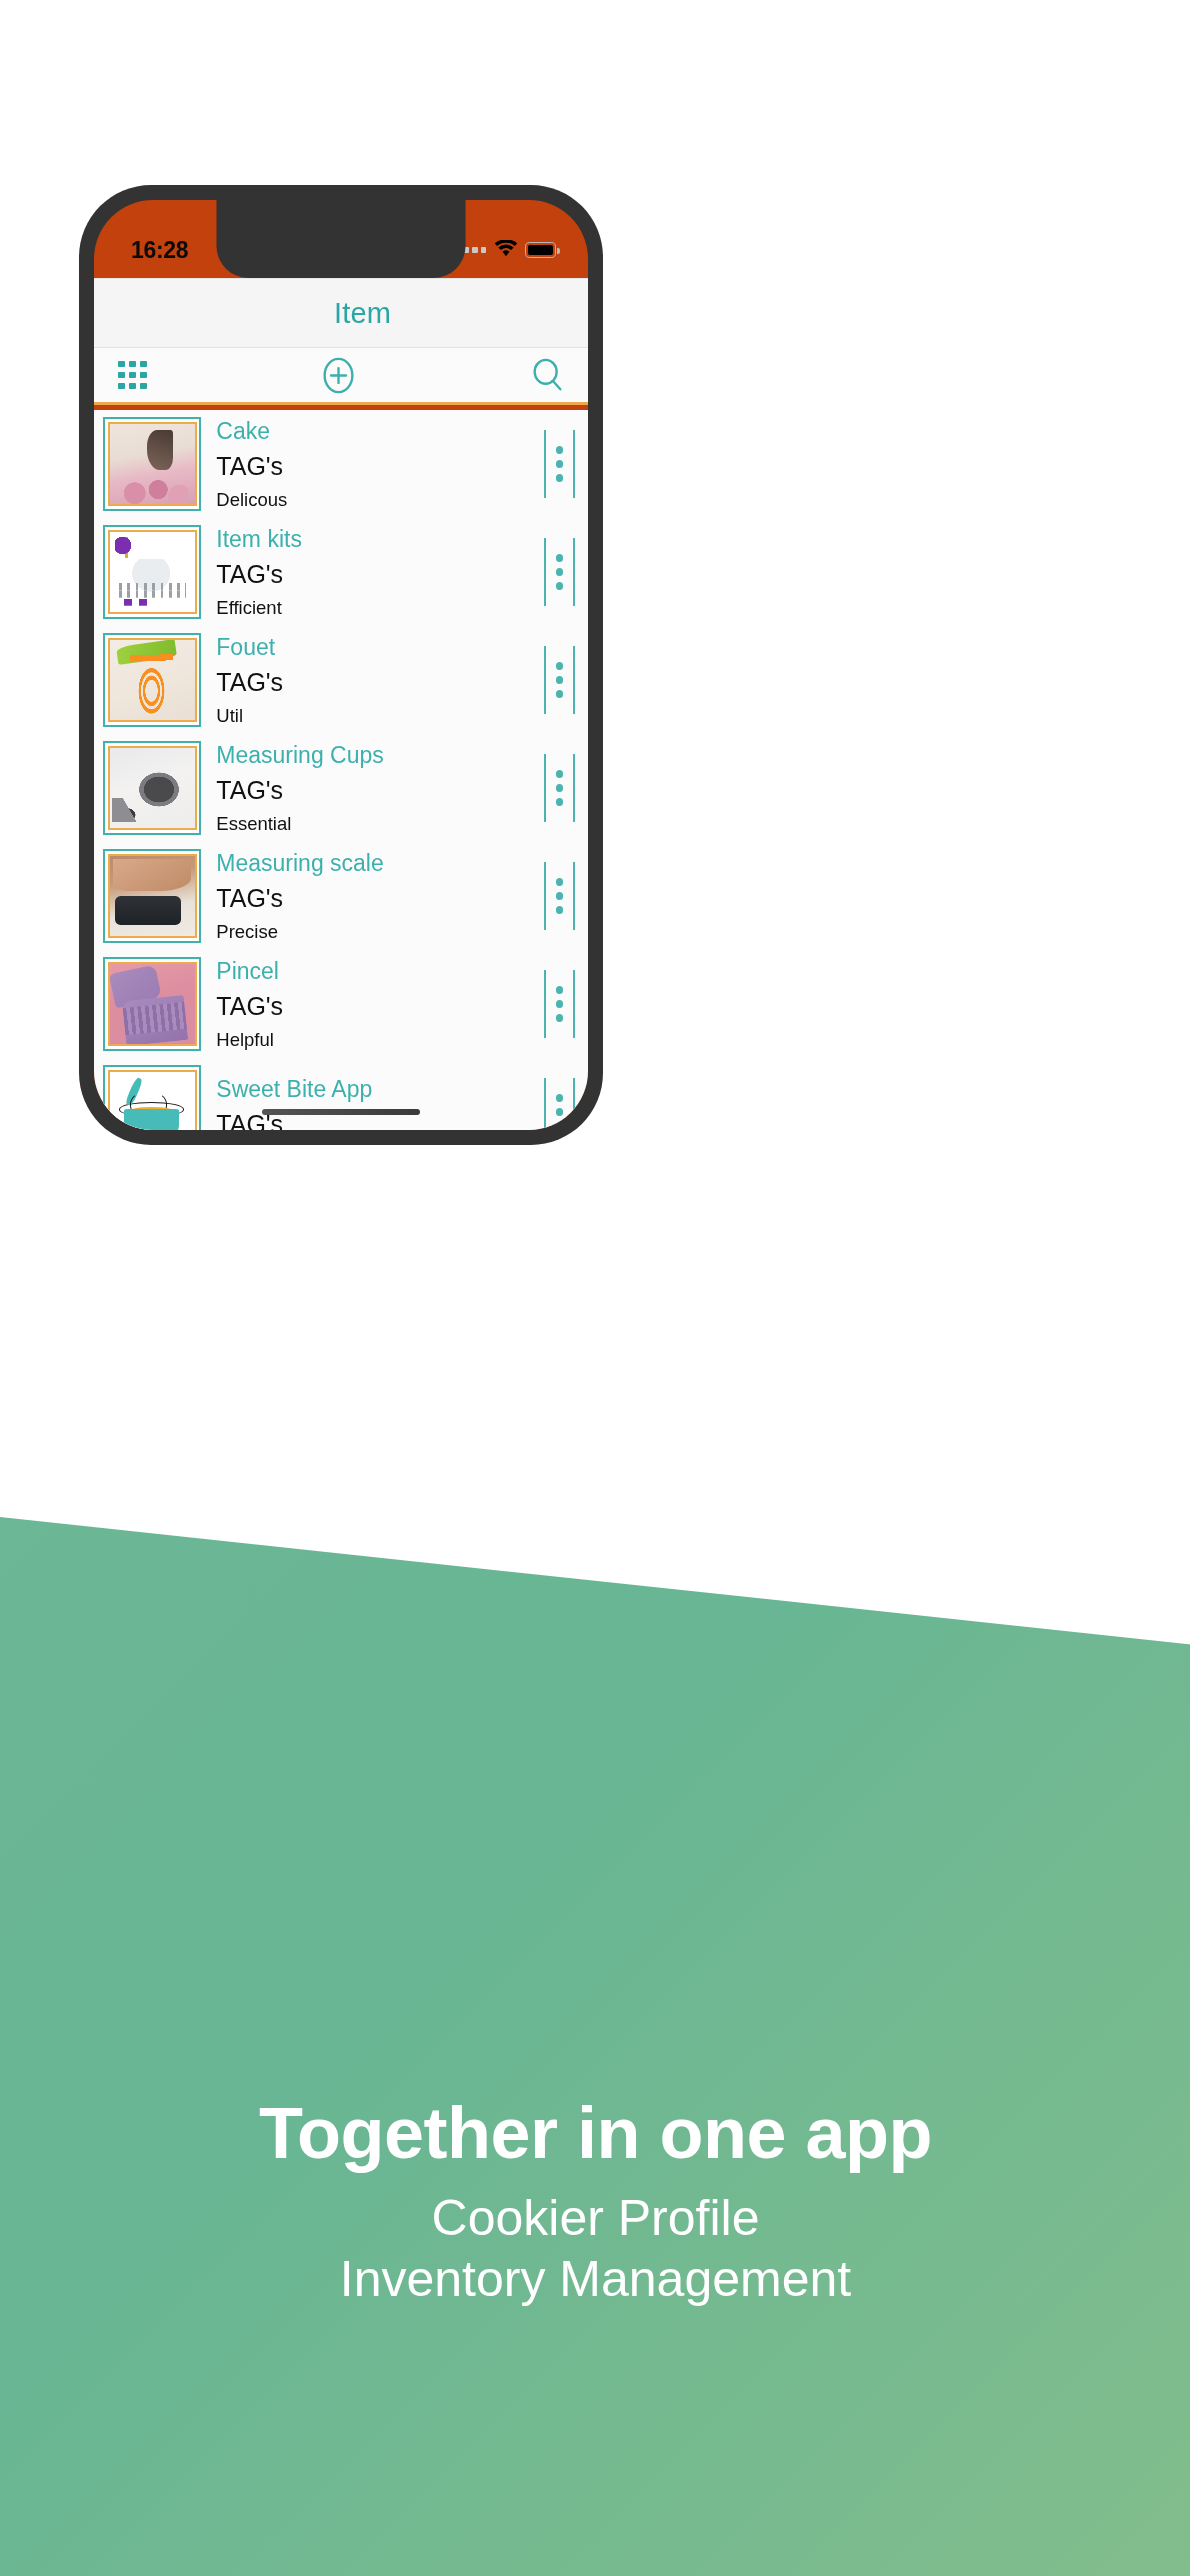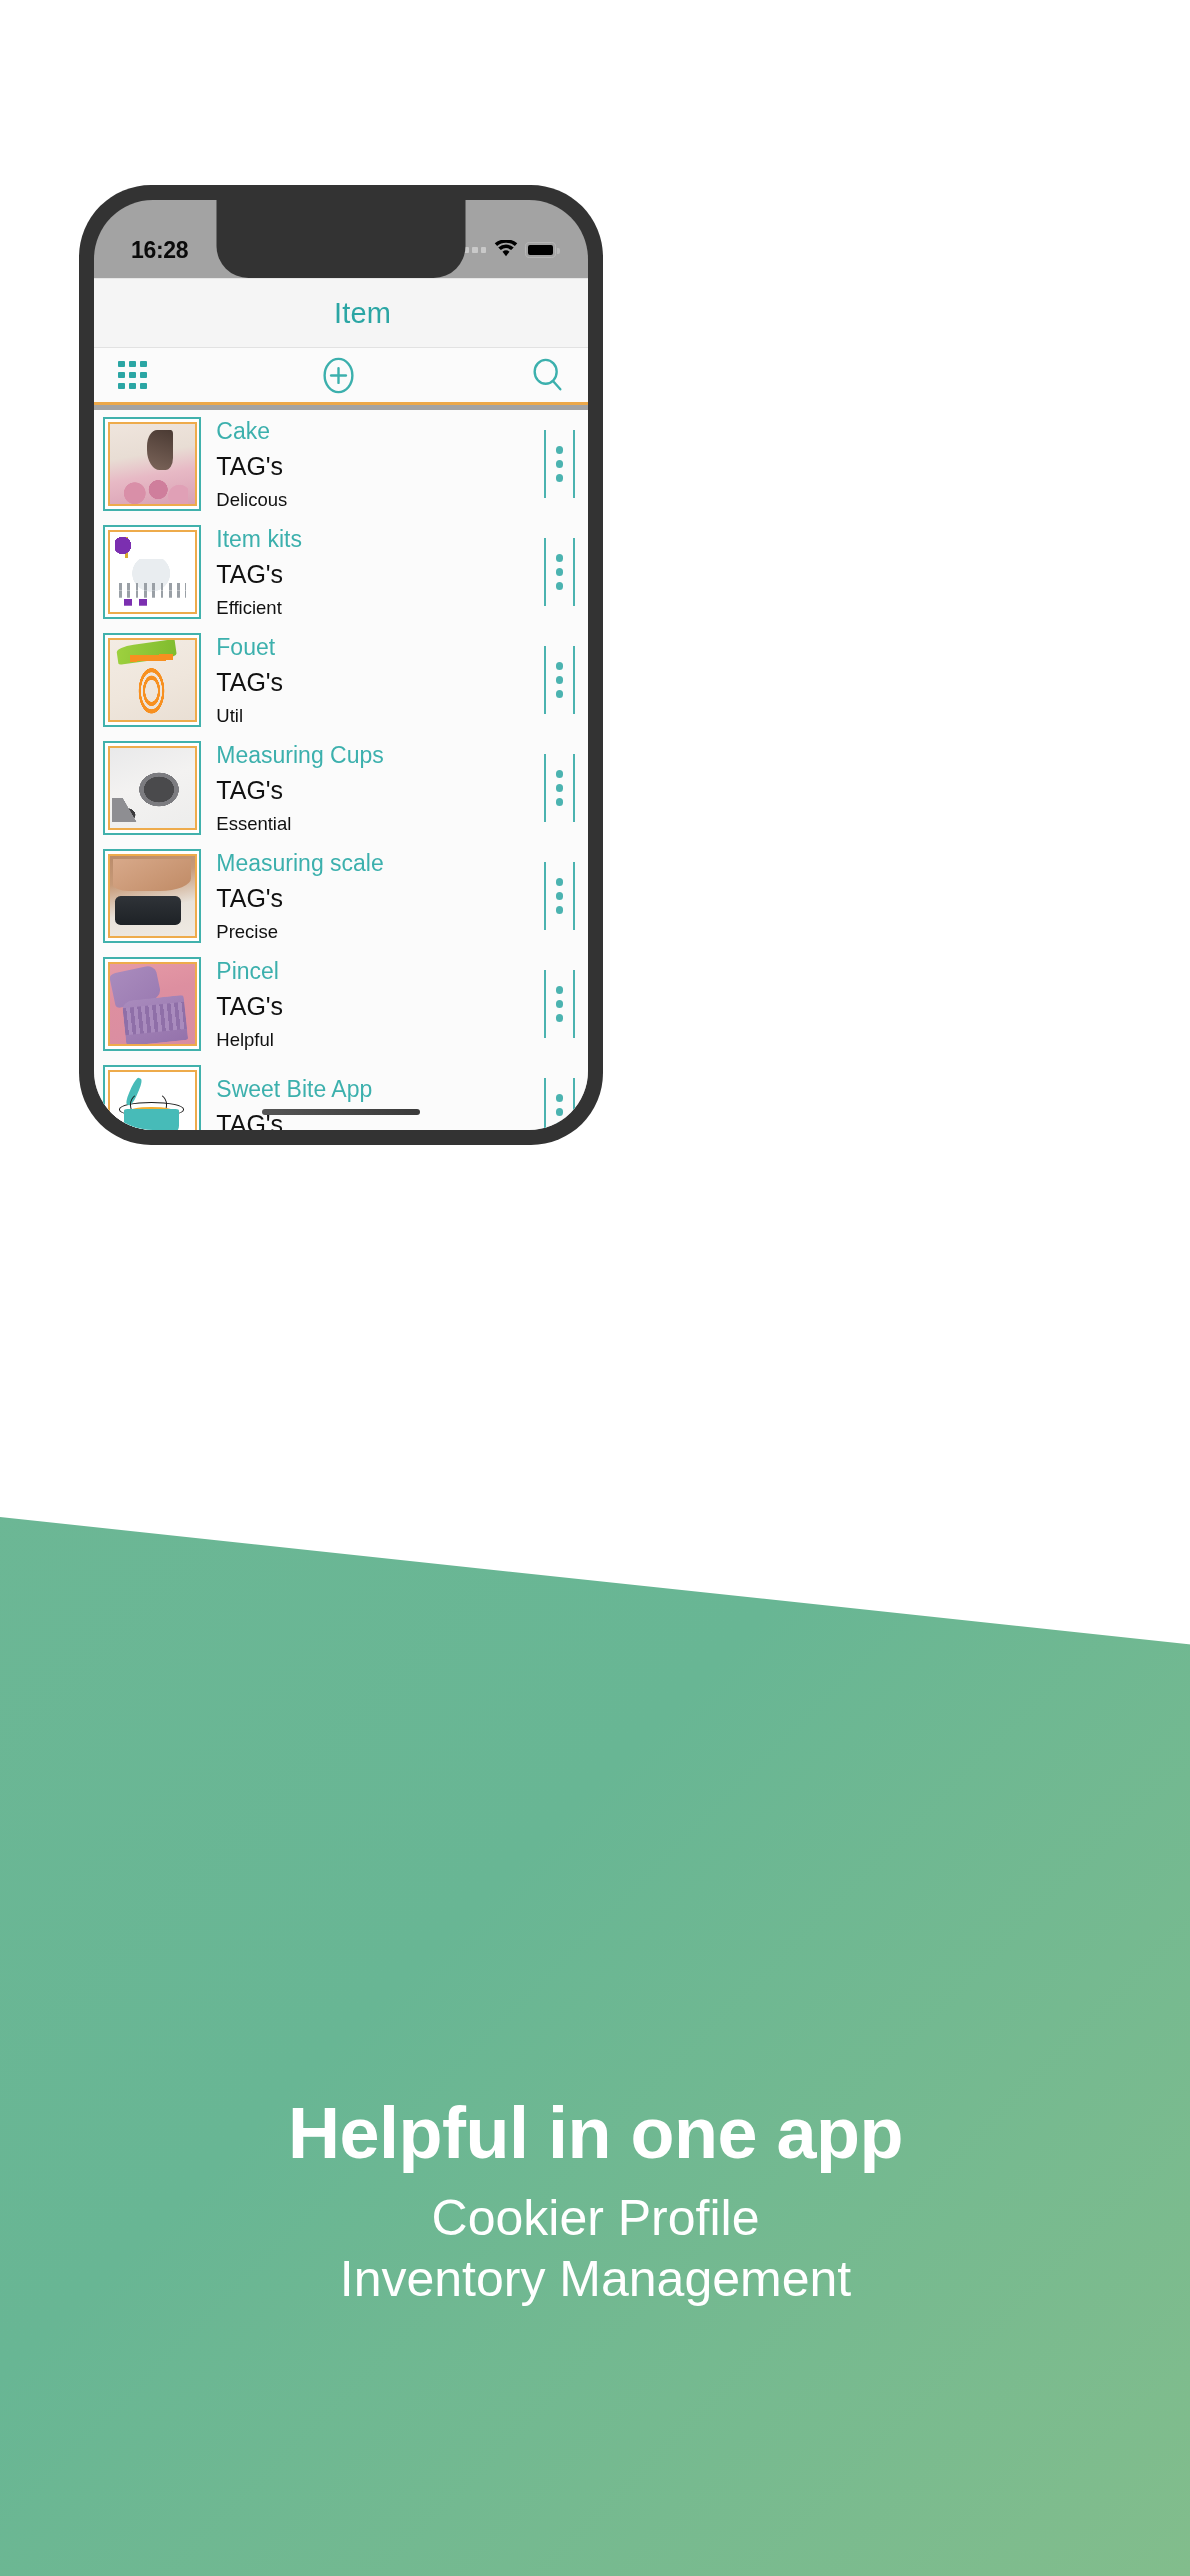--- a/index.html
+++ b/index.html
@@ -18,21 +18,21 @@
 
   
   .phone {
     position:absolute; left:79px; top:185px; width:524px; height:960px;
     background:#333333;
     border-radius:72px;
     box-shadow:0 0 0 0 rgba(0,0,0,0);
   }
   .phone-screen {
     position:absolute; left:15px; top:15px; right:15px; bottom:15px;
-    background:#a3a3a3;
+    background:#c2410c;
     border-radius:59px;
     overflow:hidden;
   }
   
   .notch {
     position:absolute; left:50%; top:0; transform:translateX(-50%);
     width:249px; height:78px; background:#333333;
     border-bottom-left-radius:32px; border-bottom-right-radius:32px;
     z-index:20;
   }
@@ -420,20 +420,20 @@
               </span>
             </div>
         </div>
 
       </div>
 
       <div class="home-ind"></div>
     </div>
   </div>
 
-  <div class="headline">Helpful in one app</div>
+  <div class="headline">Together in one app</div>
   <div class="sublines">
     <div>Cookier Profile</div>
     <div>Inventory Management</div>
   </div>
 
 </div>
 
 
 </body></html>

